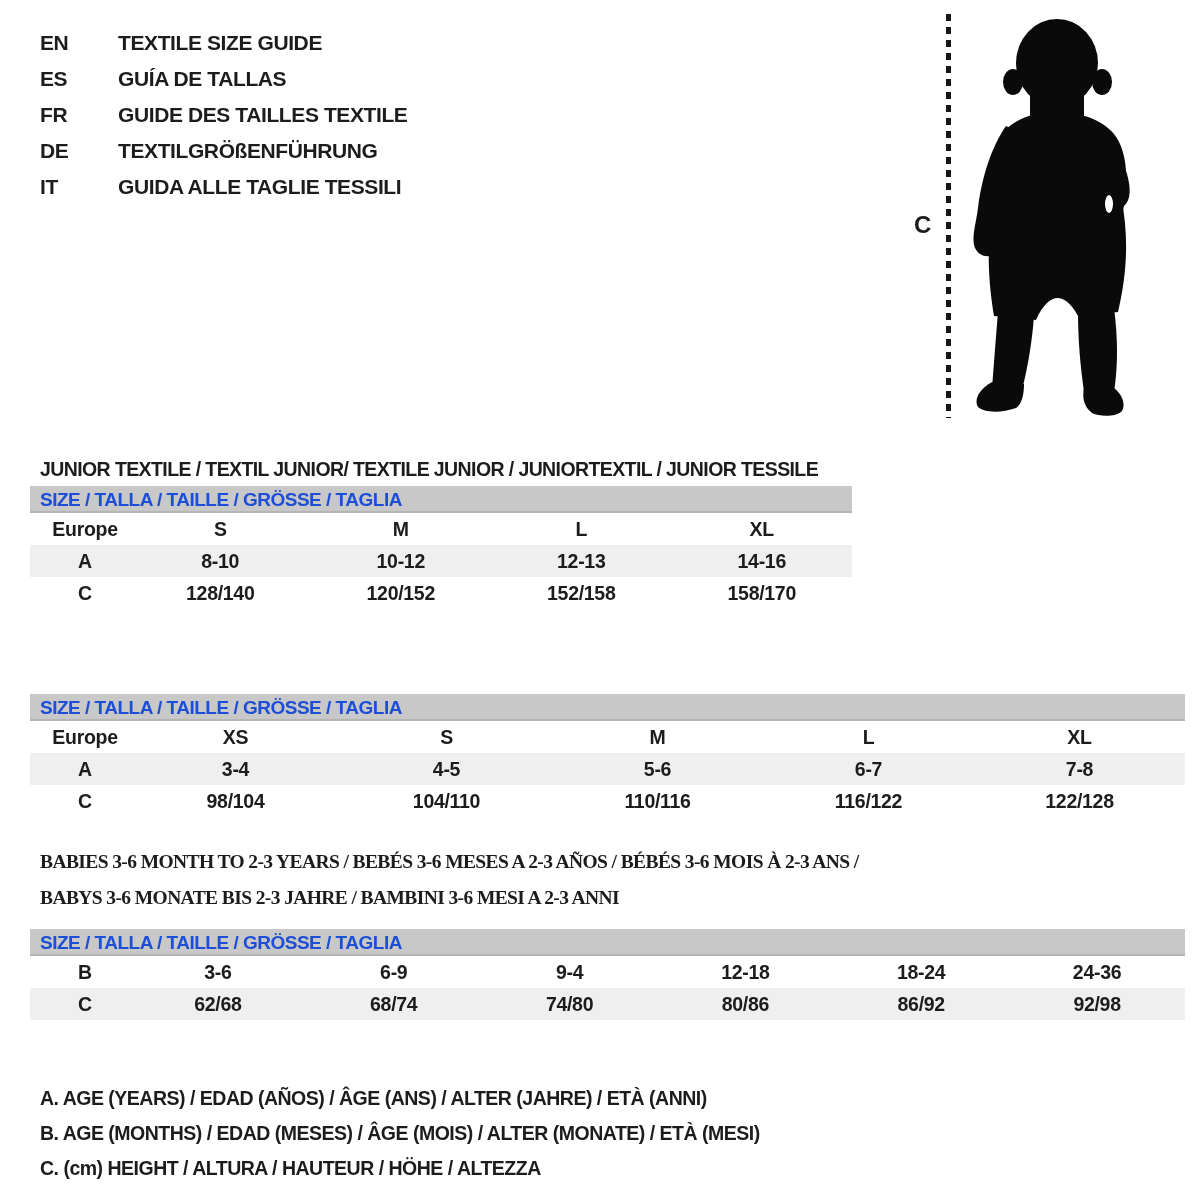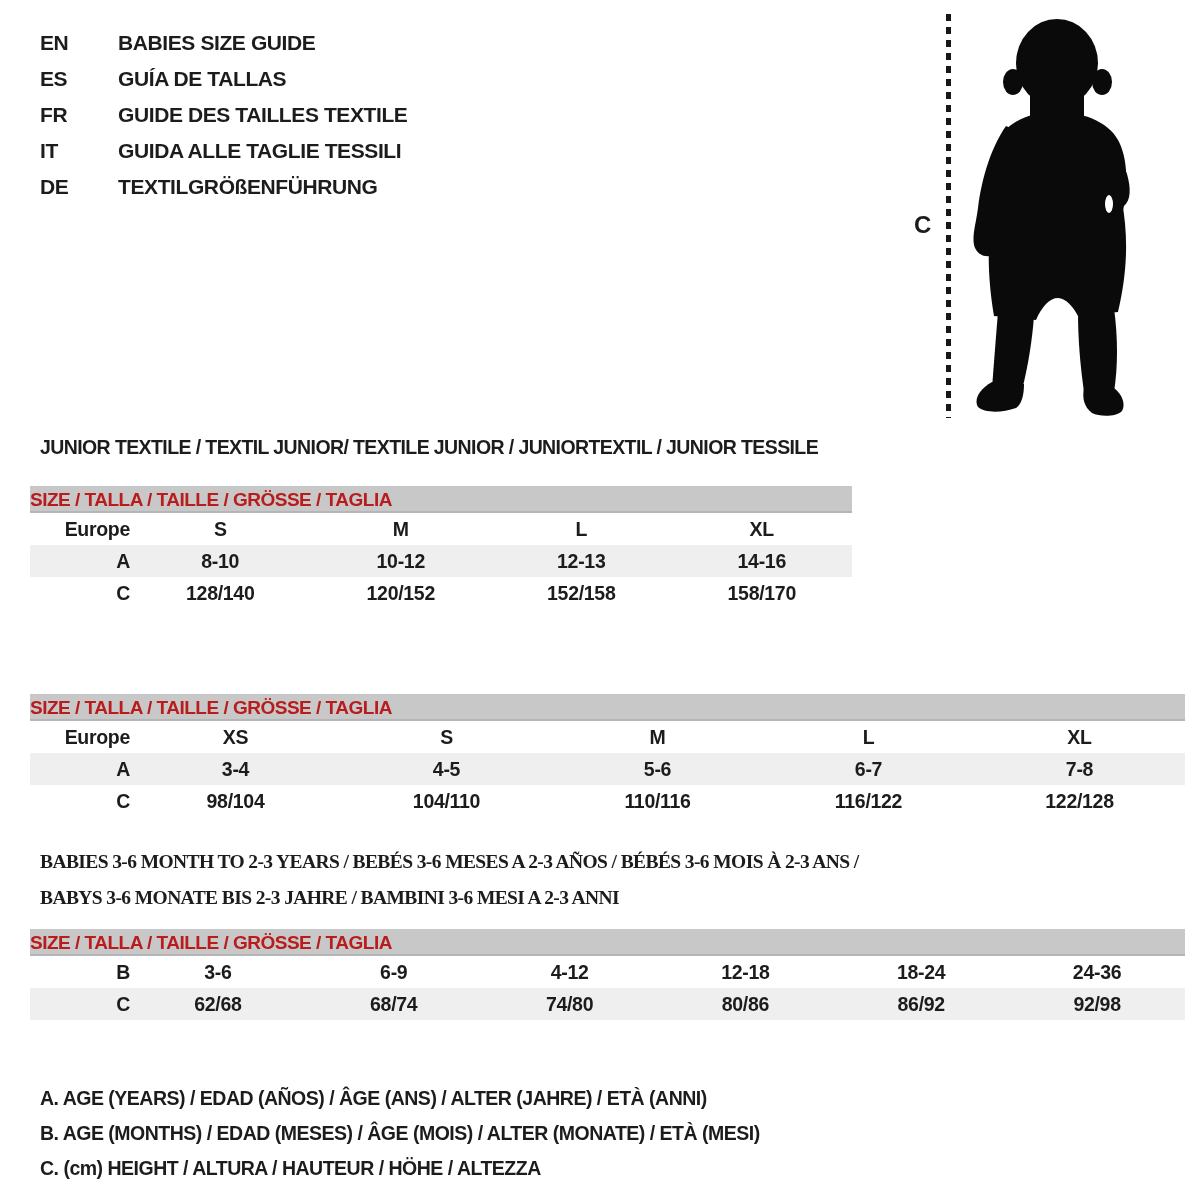--- a/index.html
+++ b/index.html
@@ -17,70 +17,70 @@
   
   .dash-line{
     position:absolute;left:946px;top:14px;width:5px;height:404px;
     background:repeating-linear-gradient(to bottom,#171717 0 7px,transparent 7px 13px);
   }
   .c-label{position:absolute;left:914px;top:211px;font-size:24px;}
   .silhouette{position:absolute;left:966px;top:16px;width:176px;height:404px;}
 
   
   .section-title{position:absolute;left:40px;font-size:19.5px;letter-spacing:-0.6px;white-space:nowrap;}
-  .title-junior{top:436px;}
+  .title-junior{top:458px;}
   .title-children{top:640px;}
   .title-babies{top:844px;line-height:36px;font-family:Liberation Serif, serif;}
   .subscript{font-size:13px;vertical-align:-2px;letter-spacing:-0.3px;}
 
   
   .size-table{position:absolute;left:30px;}
   .table-junior{top:486px;width:822px;}
   .table-children{top:694px;width:1155px;}
   .table-babies{top:929px;width:1155px;}
   .thead{
-    height:27px;line-height:27px;background:#c8c8c8;color:#b91c1c;
-    font-size:19px;letter-spacing:-0.5px;
+    height:27px;line-height:27px;background:#c8c8c8;color:#1d4ed8;
+    padding-left:10px;font-size:19px;letter-spacing:-0.5px;
     border-bottom:2px solid #b5b5b5;box-sizing:border-box;
   }
   .trow{display:flex;height:32px;line-height:32px;font-size:19.5px;letter-spacing:-0.3px;}
   .trow.shaded{background:#efefef;}
   .cell{white-space:nowrap;}
-  .cell.lbl{width:100px;padding-left:10px;box-sizing:border-box;text-align:right;}
+  .cell.lbl{width:100px;padding-left:10px;box-sizing:border-box;text-align:center;}
   .cell.val{flex:1;text-align:center;}
 
   
   .legend{position:absolute;left:40px;top:1066px;font-size:19.5px;line-height:35px;letter-spacing:-0.5px;margin-top:15px;}
   .legend div{white-space:nowrap;}
 </style>
 </head>
 <body>
 
 <div class="page">
 
   <div class="lang-list">
     <div class="lang-row">
       <span class="lang-code">EN</span>
-      <span class="lang-title">BABIES SIZE GUIDE</span>
+      <span class="lang-title">TEXTILE SIZE GUIDE</span>
     </div>
     <div class="lang-row">
       <span class="lang-code">ES</span>
       <span class="lang-title">GUÍA DE TALLAS</span>
     </div>
     <div class="lang-row">
       <span class="lang-code">FR</span>
       <span class="lang-title">GUIDE DES TAILLES TEXTILE</span>
     </div>
     <div class="lang-row">
+      <span class="lang-code">DE</span>
+      <span class="lang-title">TEXTILGRÖßENFÜHRUNG</span>
+    </div>
+    <div class="lang-row">
       <span class="lang-code">IT</span>
       <span class="lang-title">GUIDA ALLE TAGLIE TESSILI</span>
-    </div>
-    <div class="lang-row">
-      <span class="lang-code">DE</span>
-      <span class="lang-title">TEXTILGRÖßENFÜHRUNG</span>
     </div>
   </div>
 
   <div class="dash-line"></div>
   <div class="c-label">C</div>
   <svg class="silhouette" viewBox="0 0 176 404" aria-hidden="true">
     <g fill="#0a0a0a">
       <ellipse cx="91" cy="47" rx="41" ry="44"></ellipse>
       <ellipse cx="47" cy="66" rx="10" ry="13"></ellipse>
       <ellipse cx="136" cy="66" rx="10" ry="13"></ellipse>
@@ -154,21 +154,21 @@
   <div class="section-title title-babies">
     <div>BABIES 3-6 MONTH TO 2-3 YEARS / BEBÉS 3-6 MESES A 2-3 AÑOS / BÉBÉS 3-6 MOIS À 2-3 ANS /</div>
     <div>BABYS 3-6 MONATE BIS 2-3 JAHRE / BAMBINI 3-6 MESI A 2-3 ANNI</div>
   </div>
   <div class="size-table table-babies">
     <div class="thead">SIZE / TALLA / TAILLE / GRÖSSE / TAGLIA</div>
     <div class="trow">
       <div class="cell lbl">B</div>
       <div class="cell val">3-6</div>
       <div class="cell val">6-9</div>
-      <div class="cell val">4-12</div>
+      <div class="cell val">9-4</div>
       <div class="cell val">12-18</div>
       <div class="cell val">18-24</div>
       <div class="cell val">24-36</div>
     </div>
     <div class="trow shaded">
       <div class="cell lbl">C</div>
       <div class="cell val">62/68</div>
       <div class="cell val">68/74</div>
       <div class="cell val">74/80</div>
       <div class="cell val">80/86</div>

